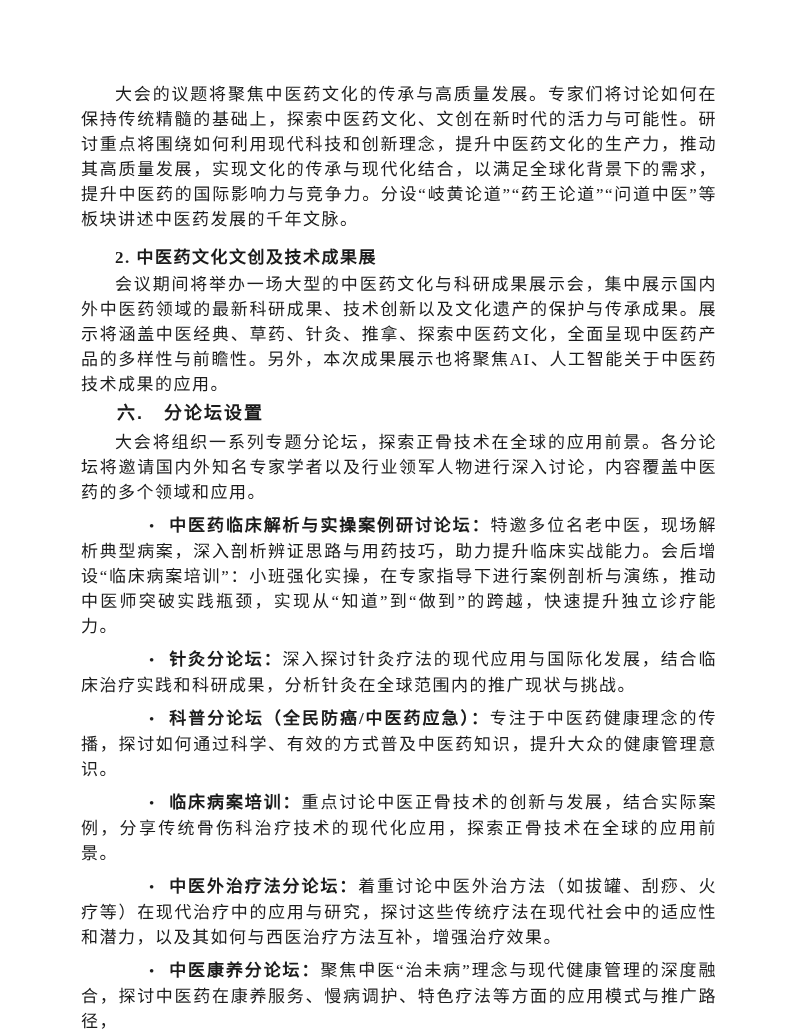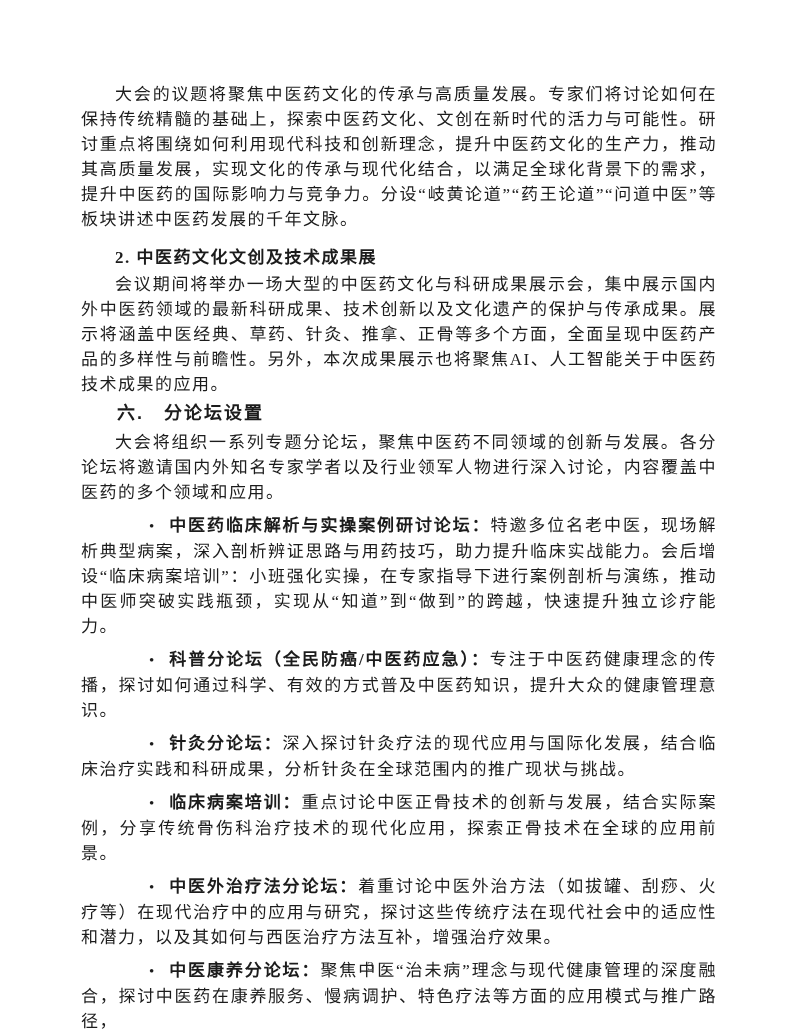--- a/index.html
+++ b/index.html
@@ -77,36 +77,36 @@
 </head>
 <body>
 
 <div class="page">
   <div class="content">
 
     <p class="body-p">大会的议题将聚焦中医药文化的传承与高质量发展。专家们将讨论如何在保持传统精髓的基础上，探索中医药文化、文创在新时代的活力与可能性。研讨重点将围绕如何利用现代科技和创新理念，提升中医药文化的生产力，推动其高质量发展，实现文化的传承与现代化结合，以满足全球化背景下的需求，提升中医药的国际影响力与竞争力。分设“岐黄论道”“药王论道”“问道中医”等板块讲述中医药发展的千年文脉。</p>
 
     <h3 class="heading-serif">2. 中医药文化文创及技术成果展</h3>
 
-    <p class="body-p">会议期间将举办一场大型的中医药文化与科研成果展示会，集中展示国内外中医药领域的最新科研成果、技术创新以及文化遗产的保护与传承成果。展示将涵盖中医经典、草药、针灸、推拿、正骨等多个方面，全面呈现中医药产品的多样性与前瞻性。另外，本次成果展示也将聚焦AI、人工智能关于中医药技术成果的应用。</p>
+    <p class="body-p">会议期间将举办一场大型的中医药文化与科研成果展示会，集中展示国内外中医药领域的最新科研成果、技术创新以及文化遗产的保护与传承成果。展示将涵盖中医经典、草药、针灸、推拿、探索中医药文化，全面呈现中医药产品的多样性与前瞻性。另外，本次成果展示也将聚焦AI、人工智能关于中医药技术成果的应用。</p>
 
     <h2 class="heading-hei">六.　分论坛设置</h2>
 
-    <p class="body-p">大会将组织一系列专题分论坛，聚焦中医药不同领域的创新与发展。各分论坛将邀请国内外知名专家学者以及行业领军人物进行深入讨论，内容覆盖中医药的多个领域和应用。</p>
+    <p class="body-p">大会将组织一系列专题分论坛，探索正骨技术在全球的应用前景。各分论坛将邀请国内外知名专家学者以及行业领军人物进行深入讨论，内容覆盖中医药的多个领域和应用。</p>
 
     <p class="forum-item">
       <span class="bullet-dot">•</span><span class="forum-label">中医药临床解析与实操案例研讨论坛：</span><span>特邀多位名老中医，现场解析典型病案，深入剖析辨证思路与用药技巧，助力提升临床实战能力。会后增设“临床病案培训”：小班强化实操，在专家指导下进行案例剖析与演练，推动中医师突破实践瓶颈，实现从“知道”到“做到”的跨越，快速提升独立诊疗能力。</span>
     </p>
 
     <p class="forum-item">
-      <span class="bullet-dot">•</span><span class="forum-label">科普分论坛（全民防癌/中医药应急）：</span><span>专注于中医药健康理念的传播，探讨如何通过科学、有效的方式普及中医药知识，提升大众的健康管理意识。</span>
+      <span class="bullet-dot">•</span><span class="forum-label">针灸分论坛：</span><span>深入探讨针灸疗法的现代应用与国际化发展，结合临床治疗实践和科研成果，分析针灸在全球范围内的推广现状与挑战。</span>
     </p>
 
     <p class="forum-item">
-      <span class="bullet-dot">•</span><span class="forum-label">针灸分论坛：</span><span>深入探讨针灸疗法的现代应用与国际化发展，结合临床治疗实践和科研成果，分析针灸在全球范围内的推广现状与挑战。</span>
+      <span class="bullet-dot">•</span><span class="forum-label">科普分论坛（全民防癌/中医药应急）：</span><span>专注于中医药健康理念的传播，探讨如何通过科学、有效的方式普及中医药知识，提升大众的健康管理意识。</span>
     </p>
 
     <p class="forum-item">
       <span class="bullet-dot">•</span><span class="forum-label">临床病案培训：</span><span>重点讨论中医正骨技术的创新与发展，结合实际案例，分享传统骨伤科治疗技术的现代化应用，探索正骨技术在全球的应用前景。</span>
     </p>
 
     <p class="forum-item">
       <span class="bullet-dot">•</span><span class="forum-label">中医外治疗法分论坛：</span><span>着重讨论中医外治方法（如拔罐、刮痧、火疗等）在现代治疗中的应用与研究，探讨这些传统疗法在现代社会中的适应性和潜力，以及其如何与西医治疗方法互补，增强治疗效果。</span>
     </p>
 

